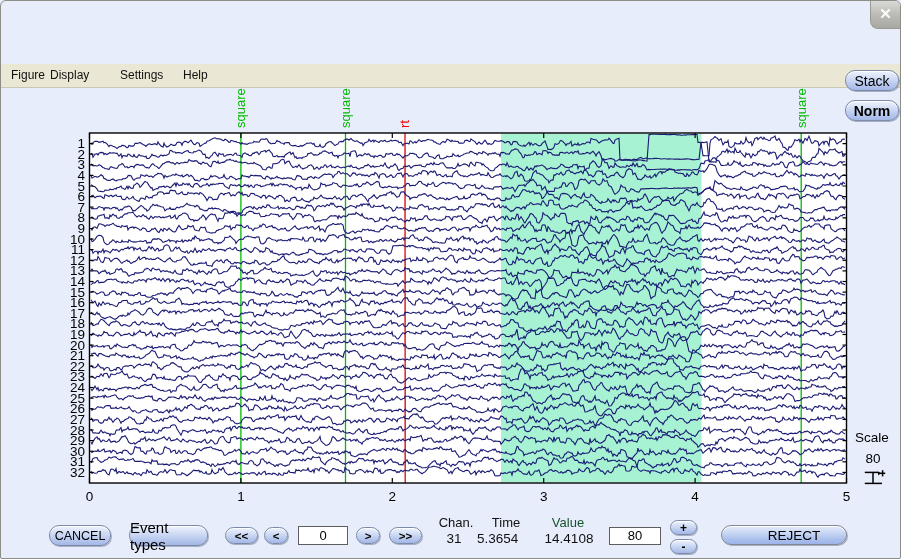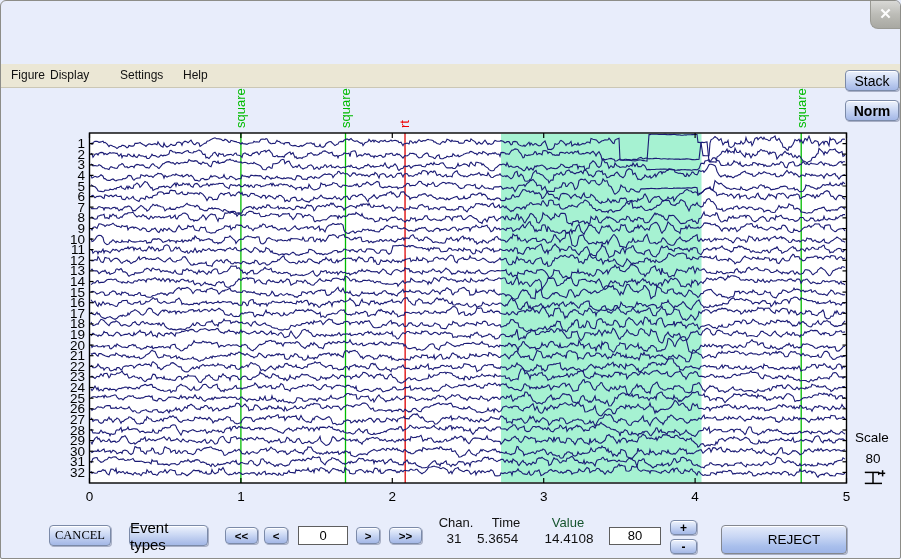--- a/index.html
+++ b/index.html
@@ -2,21 +2,21 @@
 <html><head><meta charset="utf-8">
 <style>
 html,body{margin:0;padding:0;width:901px;height:559px;overflow:hidden;background:#e8edfb;font-family:"Liberation Sans",sans-serif;}
 #win{position:absolute;left:0;top:0;width:901px;height:559px;box-sizing:border-box;border:1px solid #8d8d88;border-radius:6px 6px 2px 2px;overflow:hidden;background:#e8edfb;}
 #title{position:absolute;left:0;top:0;width:100%;height:31px;background:linear-gradient(#fbfbfa 0%,#f1f1ef 45%,#dededa 85%,#d3d3ce 100%);border-bottom:1px solid #b4b4ae;}
 #title .t{position:absolute;left:0;right:0;top:7px;text-align:center;font-size:14px;font-weight:bold;color:#4c4c48;letter-spacing:.2px;}
 #close{position:absolute;right:0;top:0;width:29px;height:27px;background:linear-gradient(#d9d9d6 0%,#bcbcb7 50%,#a8a8a2 100%);border-left:1px solid #9a9a94;border-bottom:1px solid #9a9a94;border-radius:0 5px 0 8px;color:#fdfdfd;font-size:15px;font-weight:bold;text-align:center;line-height:26px;}
 #menu{position:absolute;left:0;top:31px;width:100%;height:23px;background:#ebe7d5;border-bottom:1px solid #cbc7b5;font-size:12px;color:#111;margin-top:32px;}
 #menu span{position:absolute;top:4px;}
 
-.btn{position:absolute;box-sizing:border-box;border:1px solid #7b8aa8;border-radius:4px;
+.btn{position:absolute;box-sizing:border-box;border:1px solid #7b8aa8;border-radius:10px;
 background:linear-gradient(#eef3fd 0%,#ccd9f4 45%,#aec0ea 85%,#a4b8e6 100%);
 font-family:"Liberation Sans",sans-serif;color:#000;display:flex;align-items:center;justify-content:center;
 box-shadow:inset 0 1px 0 #fff, 1px 1px 0 rgba(90,100,130,.45);}
 
 </style></head>
 <body>
 <div id="win">
 <svg width="901" height="559" viewBox="0 0 901 559" style="position:absolute;left:0;top:0">
 <rect x="88.5" y="132.0" width="757.0" height="350.0" fill="#ffffff"></rect>
 <rect x="500.0" y="132.7" width="200.5" height="348.6" fill="#a6f2d2"></rect>
@@ -206,29 +206,29 @@
 <span style="left:49px">Display</span>
 <span style="left:119px">Settings</span>
 <span style="left:182px">Help</span>
 <svg style="position:absolute;left:884px;top:8px" width="13" height="11" viewBox="0 0 13 11">
         <path d="M1.5 1.5 L8.5 6.5" stroke="#000" stroke-width="1.8" fill="none"></path>
         <path d="M10.5 8 L4.8 7.9 8.3 3.4 z" fill="#000"></path>
       </svg>
 </div>
 <div class="btn" style="left:844px;top:69px;width:54px;height:21px;font-size:14px;">Stack</div>
 <div class="btn" style="left:844px;top:99px;width:54px;height:21px;font-size:14px;font-weight:bold;">Norm</div>
-<div class="btn" style="left:48px;top:524px;width:62px;height:21px;font-size:12.5px;font-family:Liberation Serif, serif;">CANCEL</div>
+<div class="btn" style="left:48px;top:524px;width:62px;height:21px;font-size:12.5px;">CANCEL</div>
 <div class="btn" style="left:128px;top:524px;width:79px;height:21px;font-size:15px;">Event types</div>
 <div class="btn" style="left:224px;top:526px;width:33px;height:17px;font-size:11.5px;font-weight:bold;">&lt;&lt;</div>
 <div class="btn" style="left:263px;top:526px;width:24px;height:17px;font-size:11.5px;font-weight:bold;">&lt;</div>
 <div style="position:absolute;left:297px;top:525px;width:50px;height:19px;background:#fff;border:1.5px solid #5e5e5e;box-sizing:border-box;text-align:center;font-size:13px;line-height:17px;">0</div>
 <div class="btn" style="left:355px;top:526px;width:24px;height:17px;font-size:11.5px;font-weight:bold;">&gt;</div>
 <div class="btn" style="left:388px;top:526px;width:33px;height:17px;font-size:11.5px;font-weight:bold;">&gt;&gt;</div>
 <div style="position:absolute;left:425px;top:514px;width:60px;text-align:center;font-size:13px;color:#111;">Chan.</div>
 <div style="position:absolute;left:475px;top:514px;width:60px;text-align:center;font-size:13px;color:#111;">Time</div>
 <div style="position:absolute;left:537px;top:514px;width:60px;text-align:center;font-size:13px;color:#14532d;">Value</div>
 <div style="position:absolute;left:423px;top:530px;width:60px;text-align:center;font-size:13.5px;color:#111;">31</div>
 <div style="position:absolute;left:476px;top:530px;width:60px;font-size:13.5px;color:#111;">5.3654</div>
 <div style="position:absolute;left:538px;top:530px;width:60px;text-align:center;font-size:13.5px;color:#111;">14.4108</div>
 <div style="position:absolute;left:608px;top:526px;width:52px;height:18px;background:#fff;border:1.5px solid #5e5e5e;box-sizing:border-box;text-align:center;font-size:13px;line-height:16px;">80</div>
 <div class="btn" style="left:669px;top:519px;width:27px;height:15px;font-size:12px;font-weight:bold;">+</div>
 <div class="btn" style="left:669px;top:538px;width:27px;height:15px;font-size:12px;font-weight:bold;">-</div>
-<div class="btn" style="left:720px;top:524px;width:126px;height:29px;font-size:13.5px;background:linear-gradient(#e4ebfa 0%,#c8d6f4 40%,#a9bfec 75%,#9db4e8 100%);border:1px solid #83878f;padding-left:20px;">REJECT</div>
+<div class="btn" style="left:720px;top:524px;width:126px;height:20px;font-size:13.5px;background:linear-gradient(#e4ebfa 0%,#c8d6f4 40%,#a9bfec 75%,#9db4e8 100%);border:1px solid #83878f;padding-left:20px;">REJECT</div>
 </div>
 </body></html>

